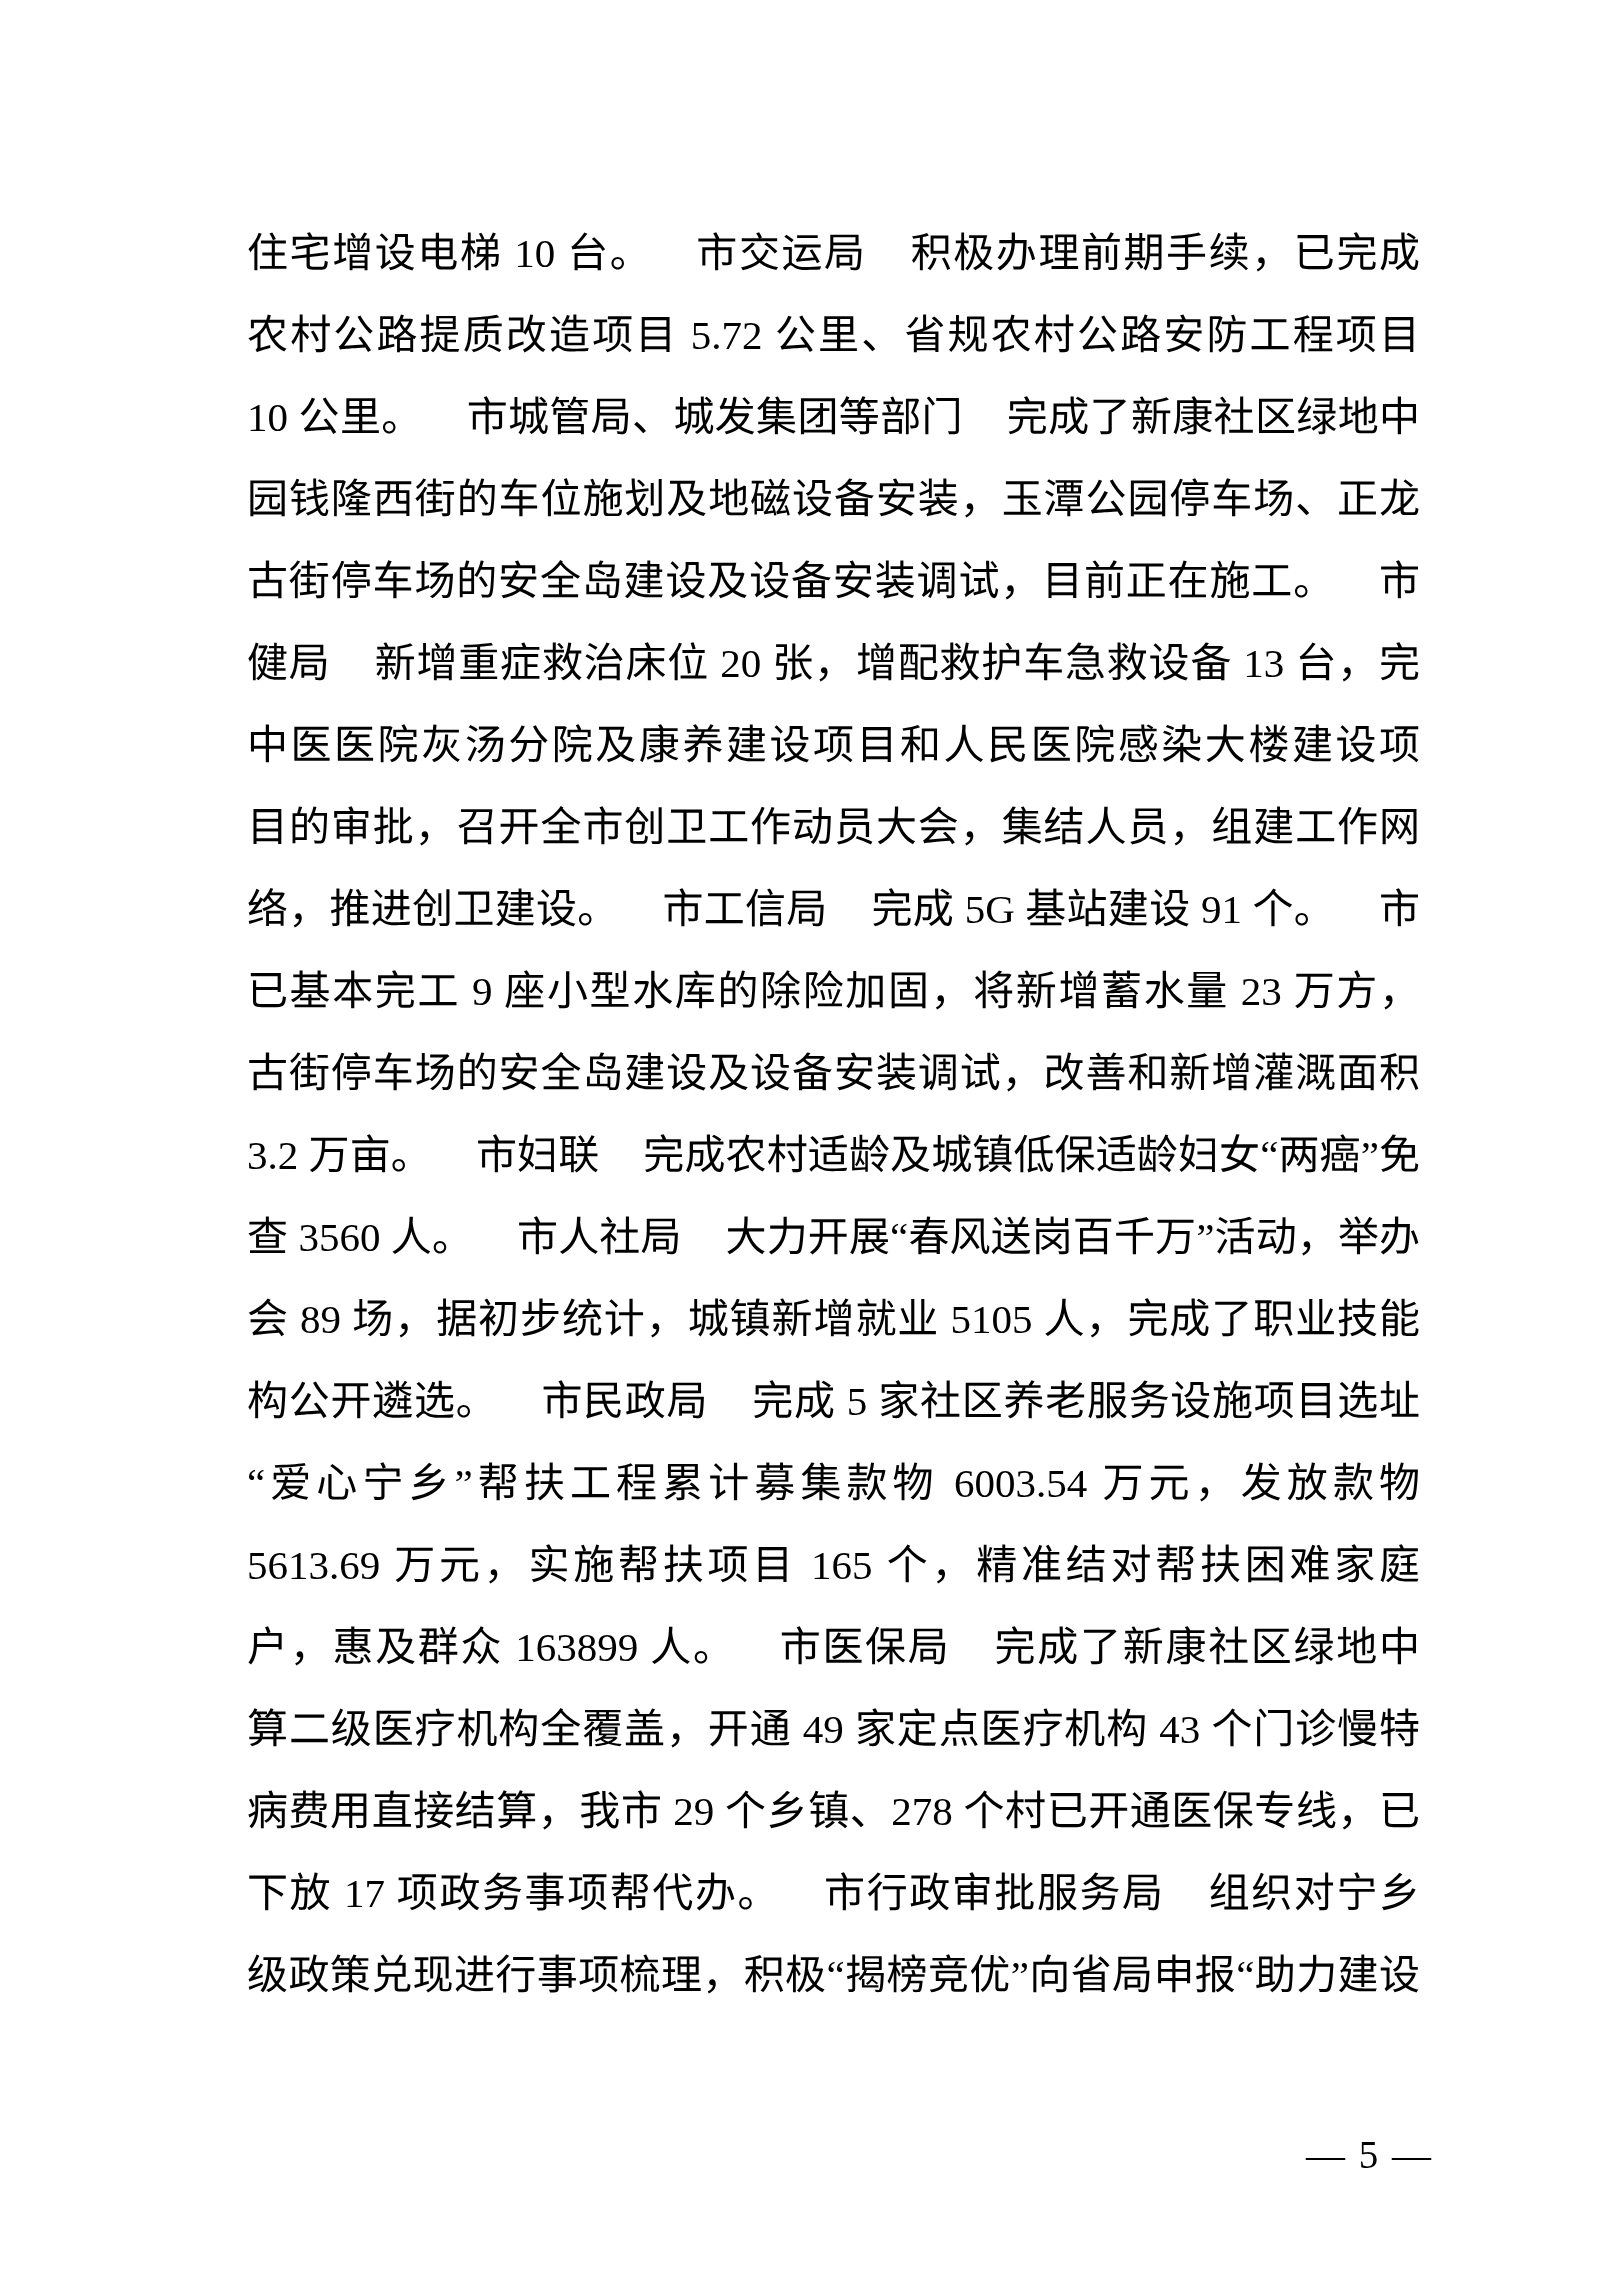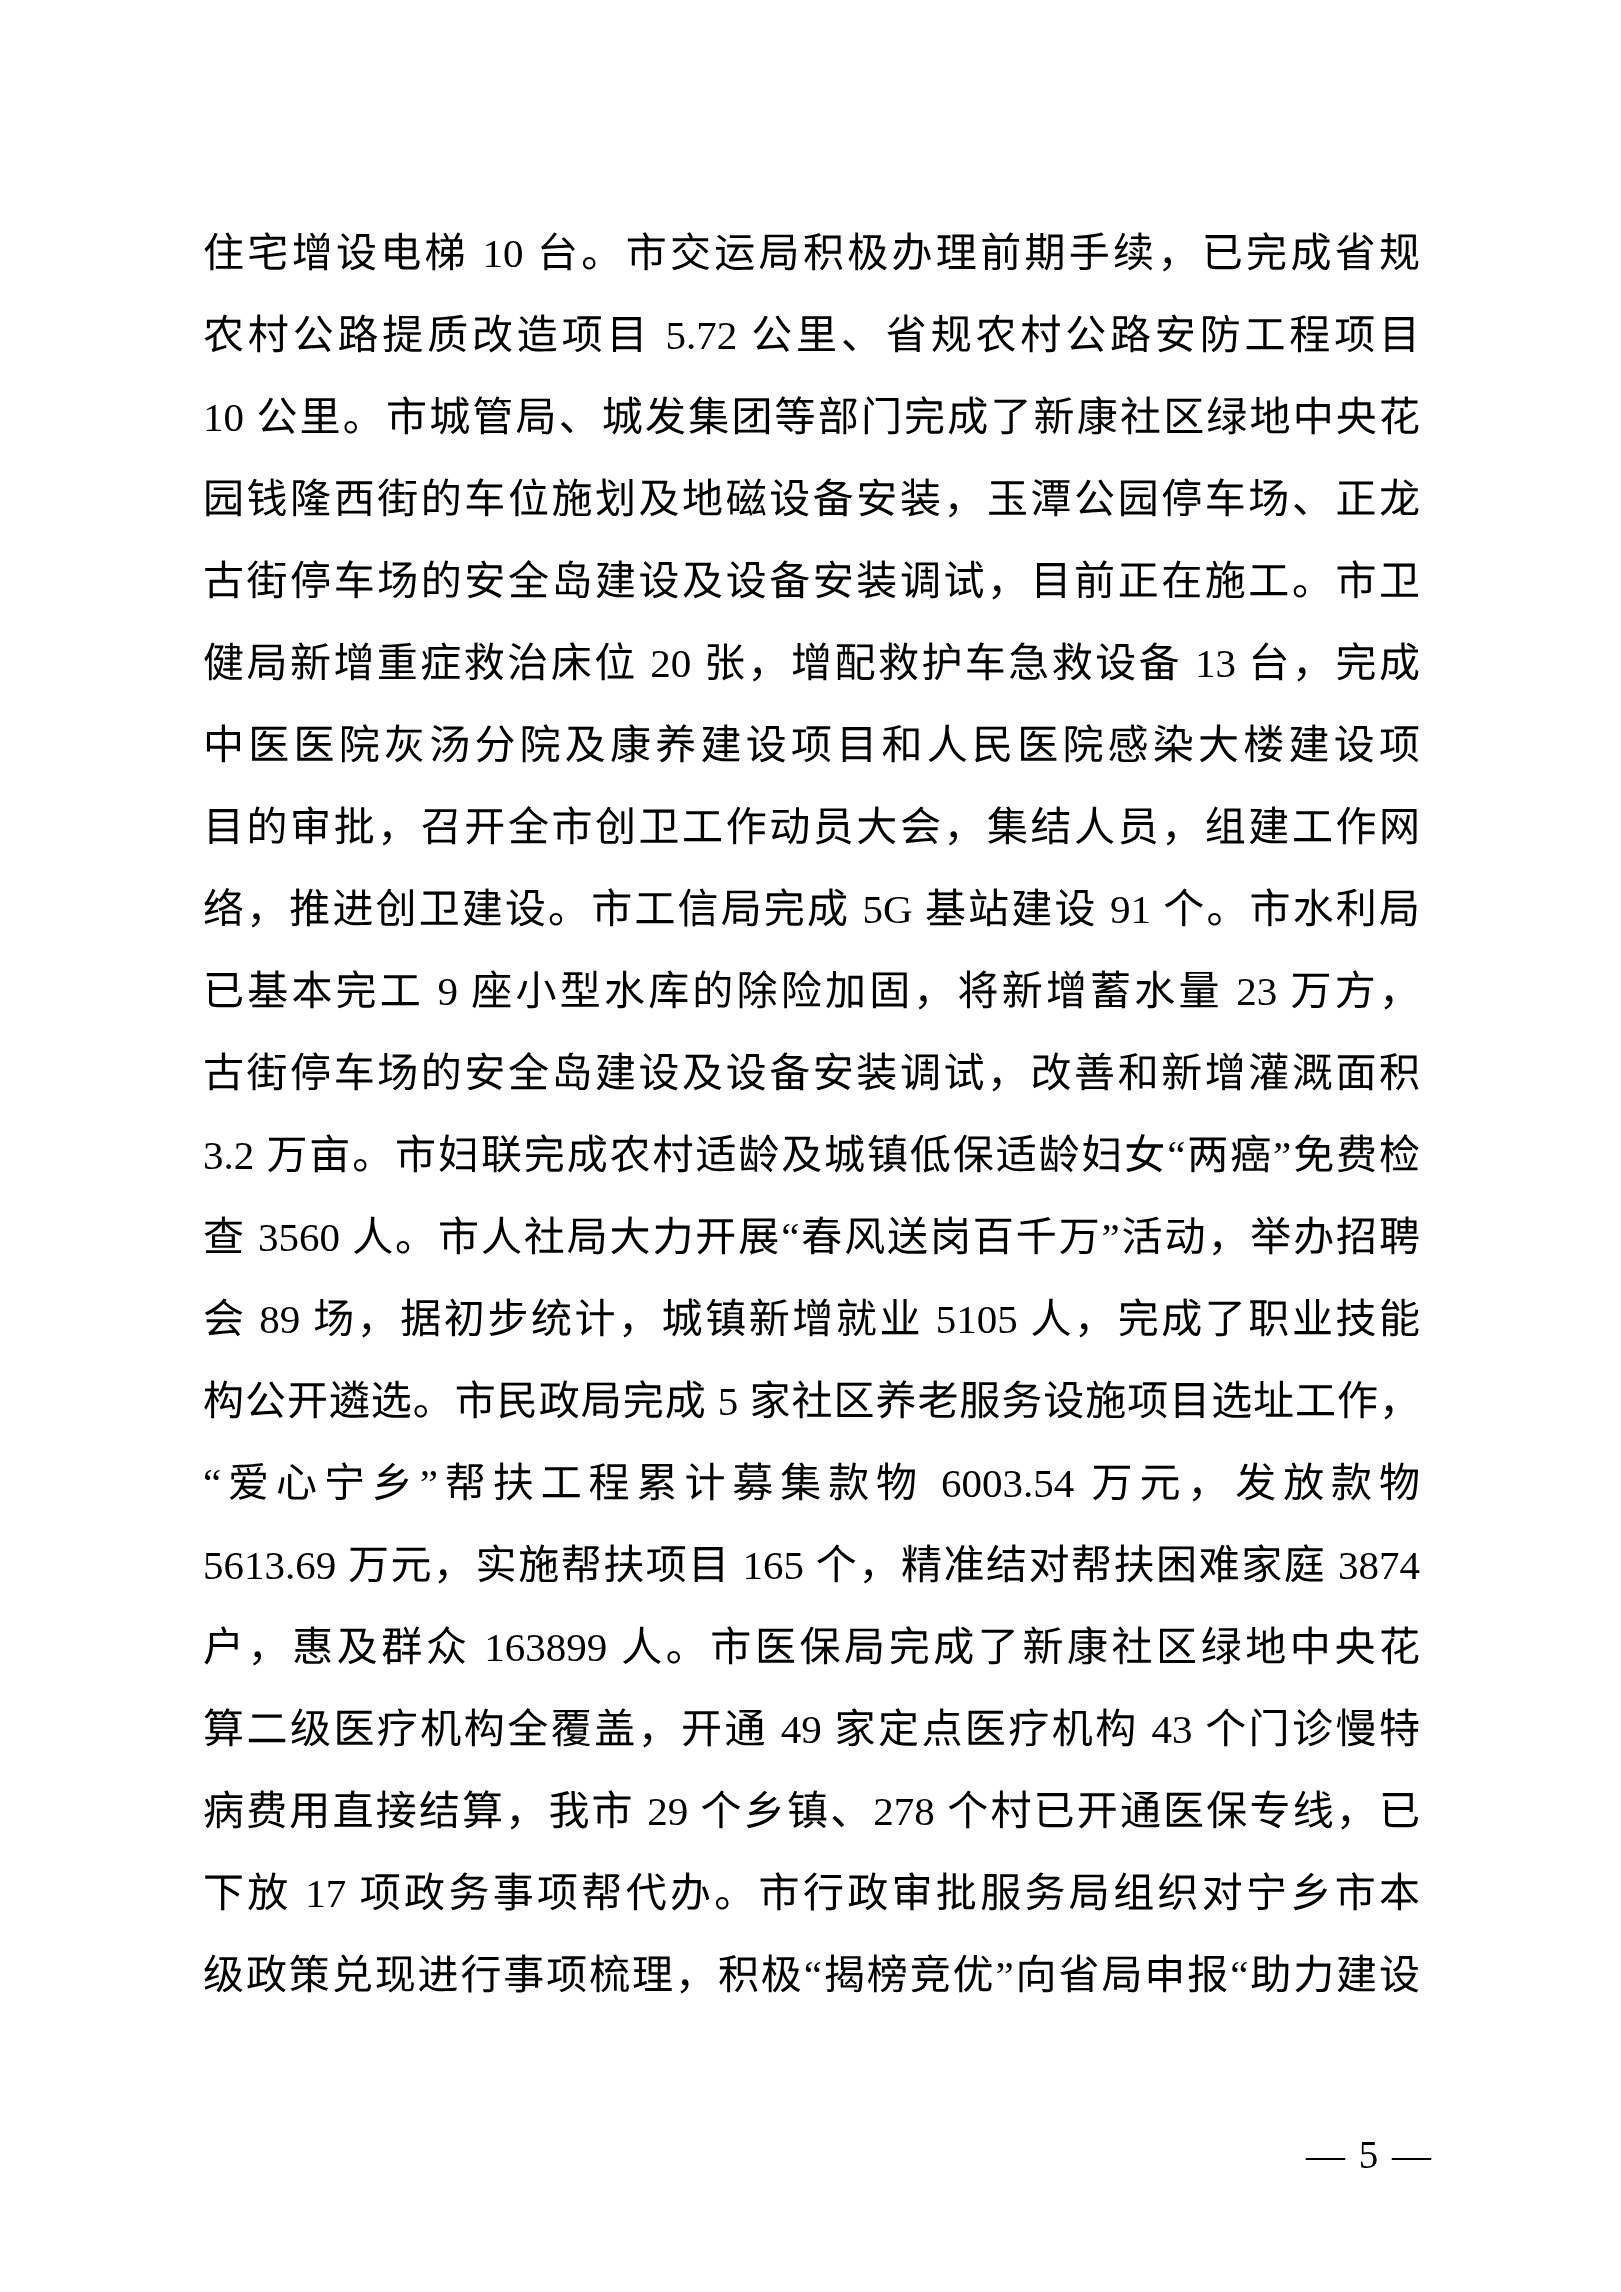--- a/index.html
+++ b/index.html
@@ -29,20 +29,21 @@
     text-align: justify;
     text-align-last: justify;
     text-justify: inter-character;
     overflow: hidden;
     white-space: nowrap;
   }
   
   .line { white-space: normal; }
   .seg {
     font-weight: normal;
+    margin-left: 44px;
   }
   .seg-bold {
     font-weight: normal;
     font-family: "Liberation Sans", "DejaVu Sans", sans-serif;
   }
   .footer-page-number {
     position: absolute;
     right: 188px;
     top: 2133px;
     font-size: 39px;

